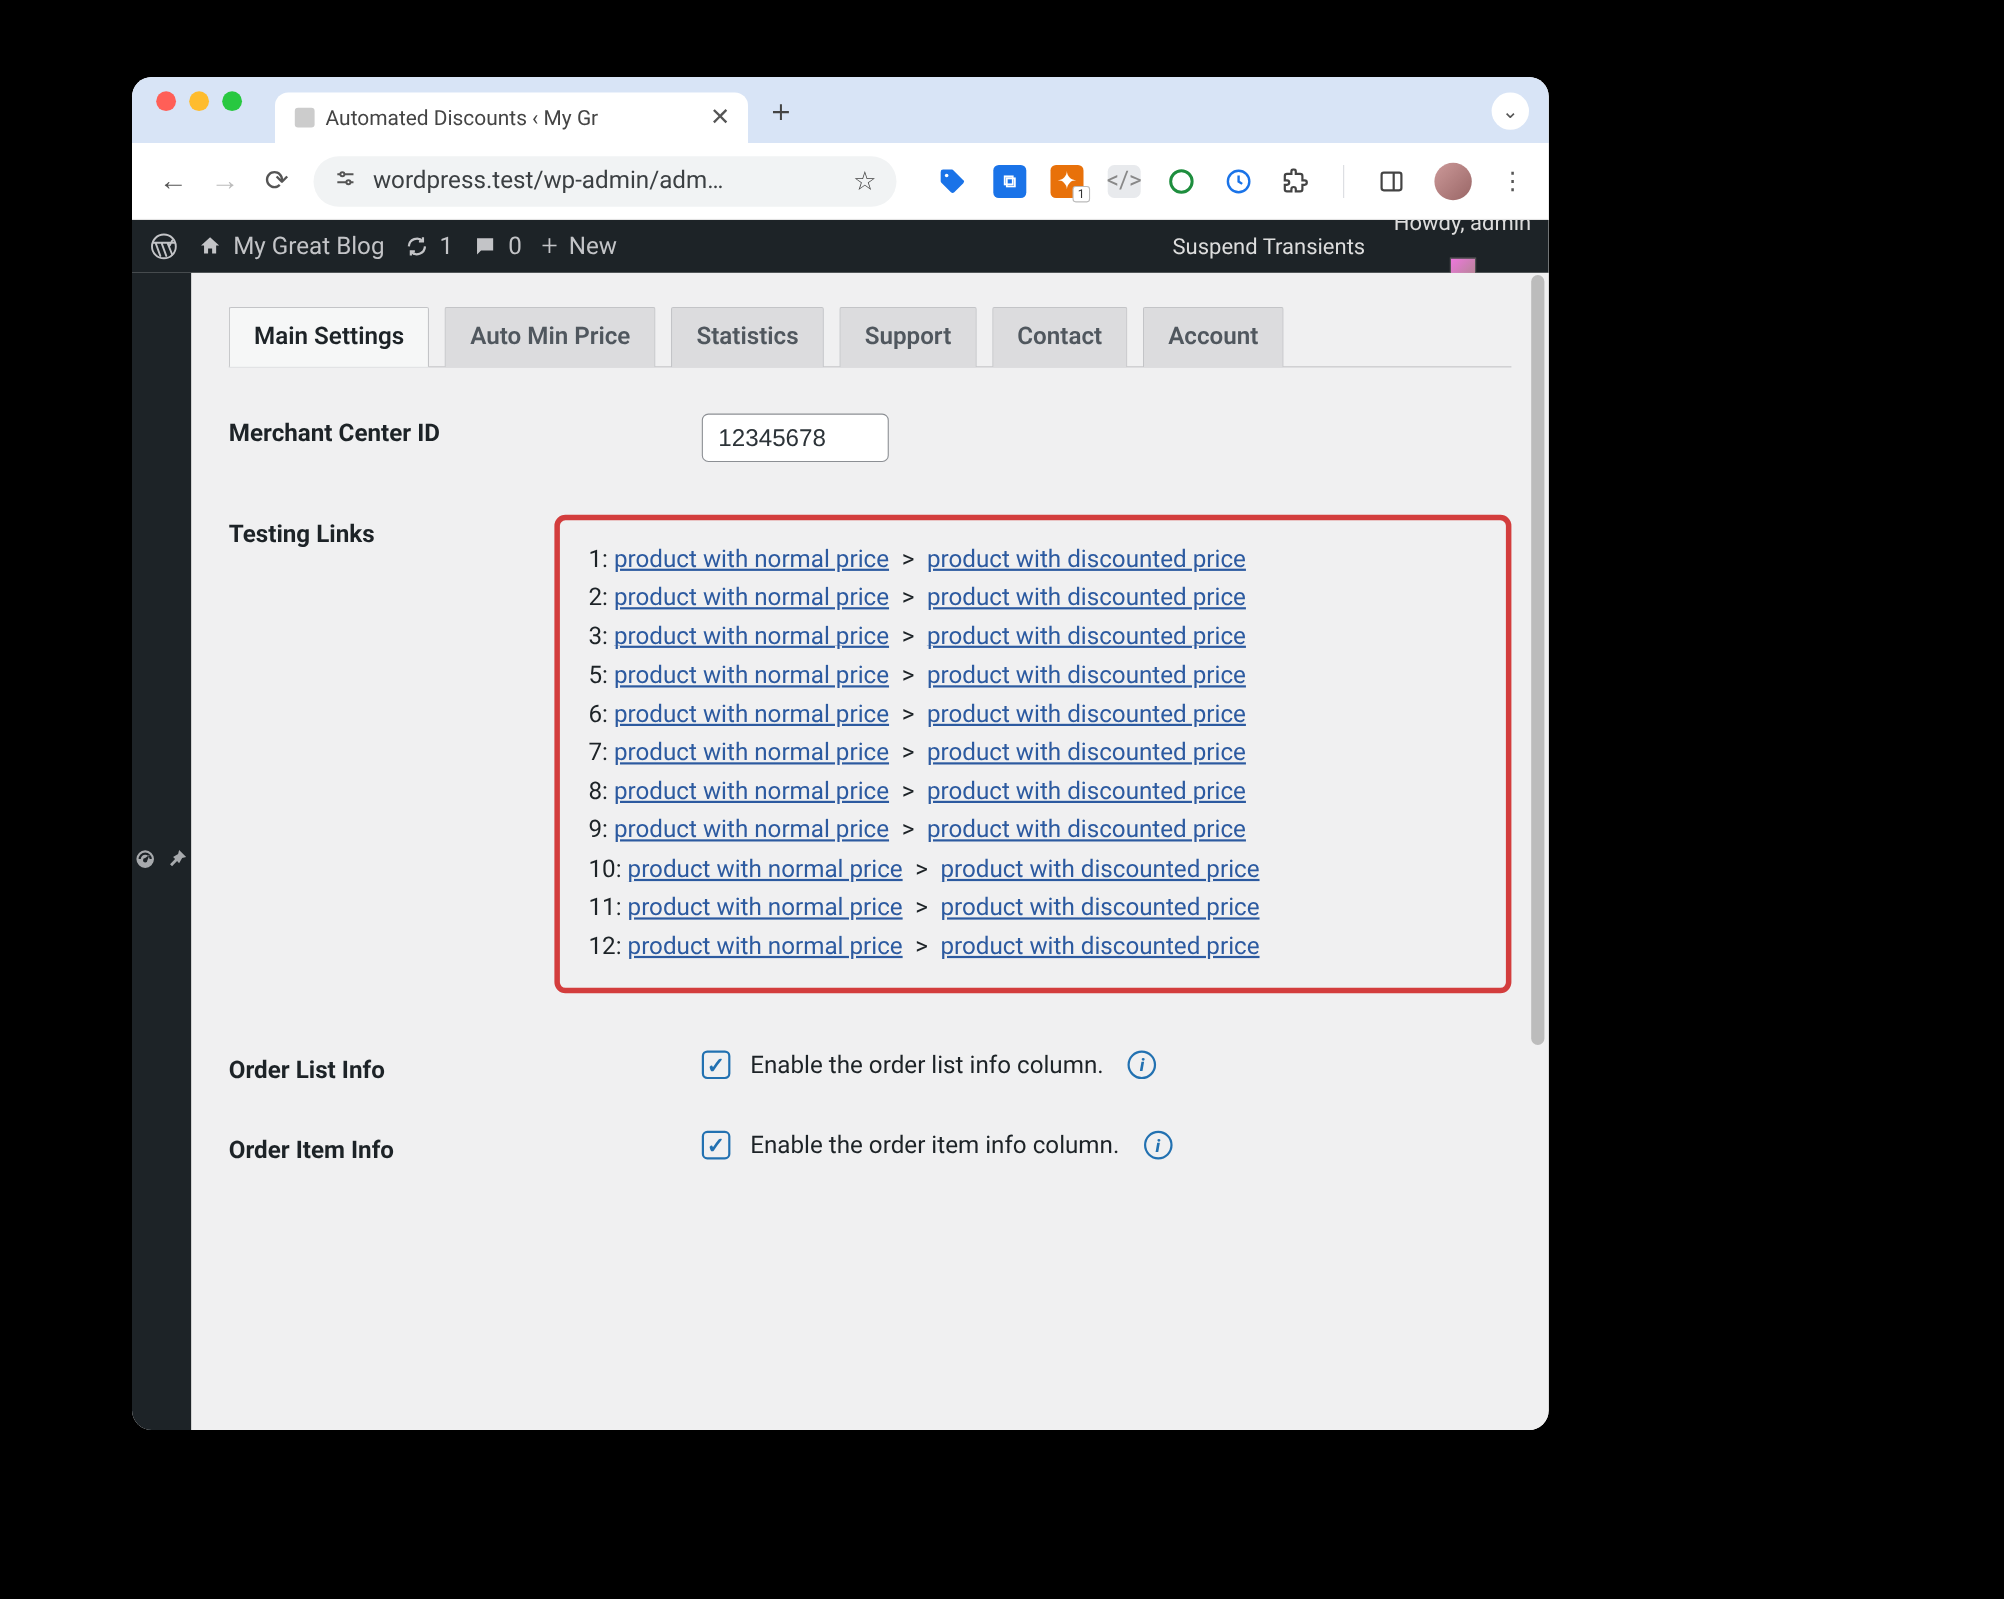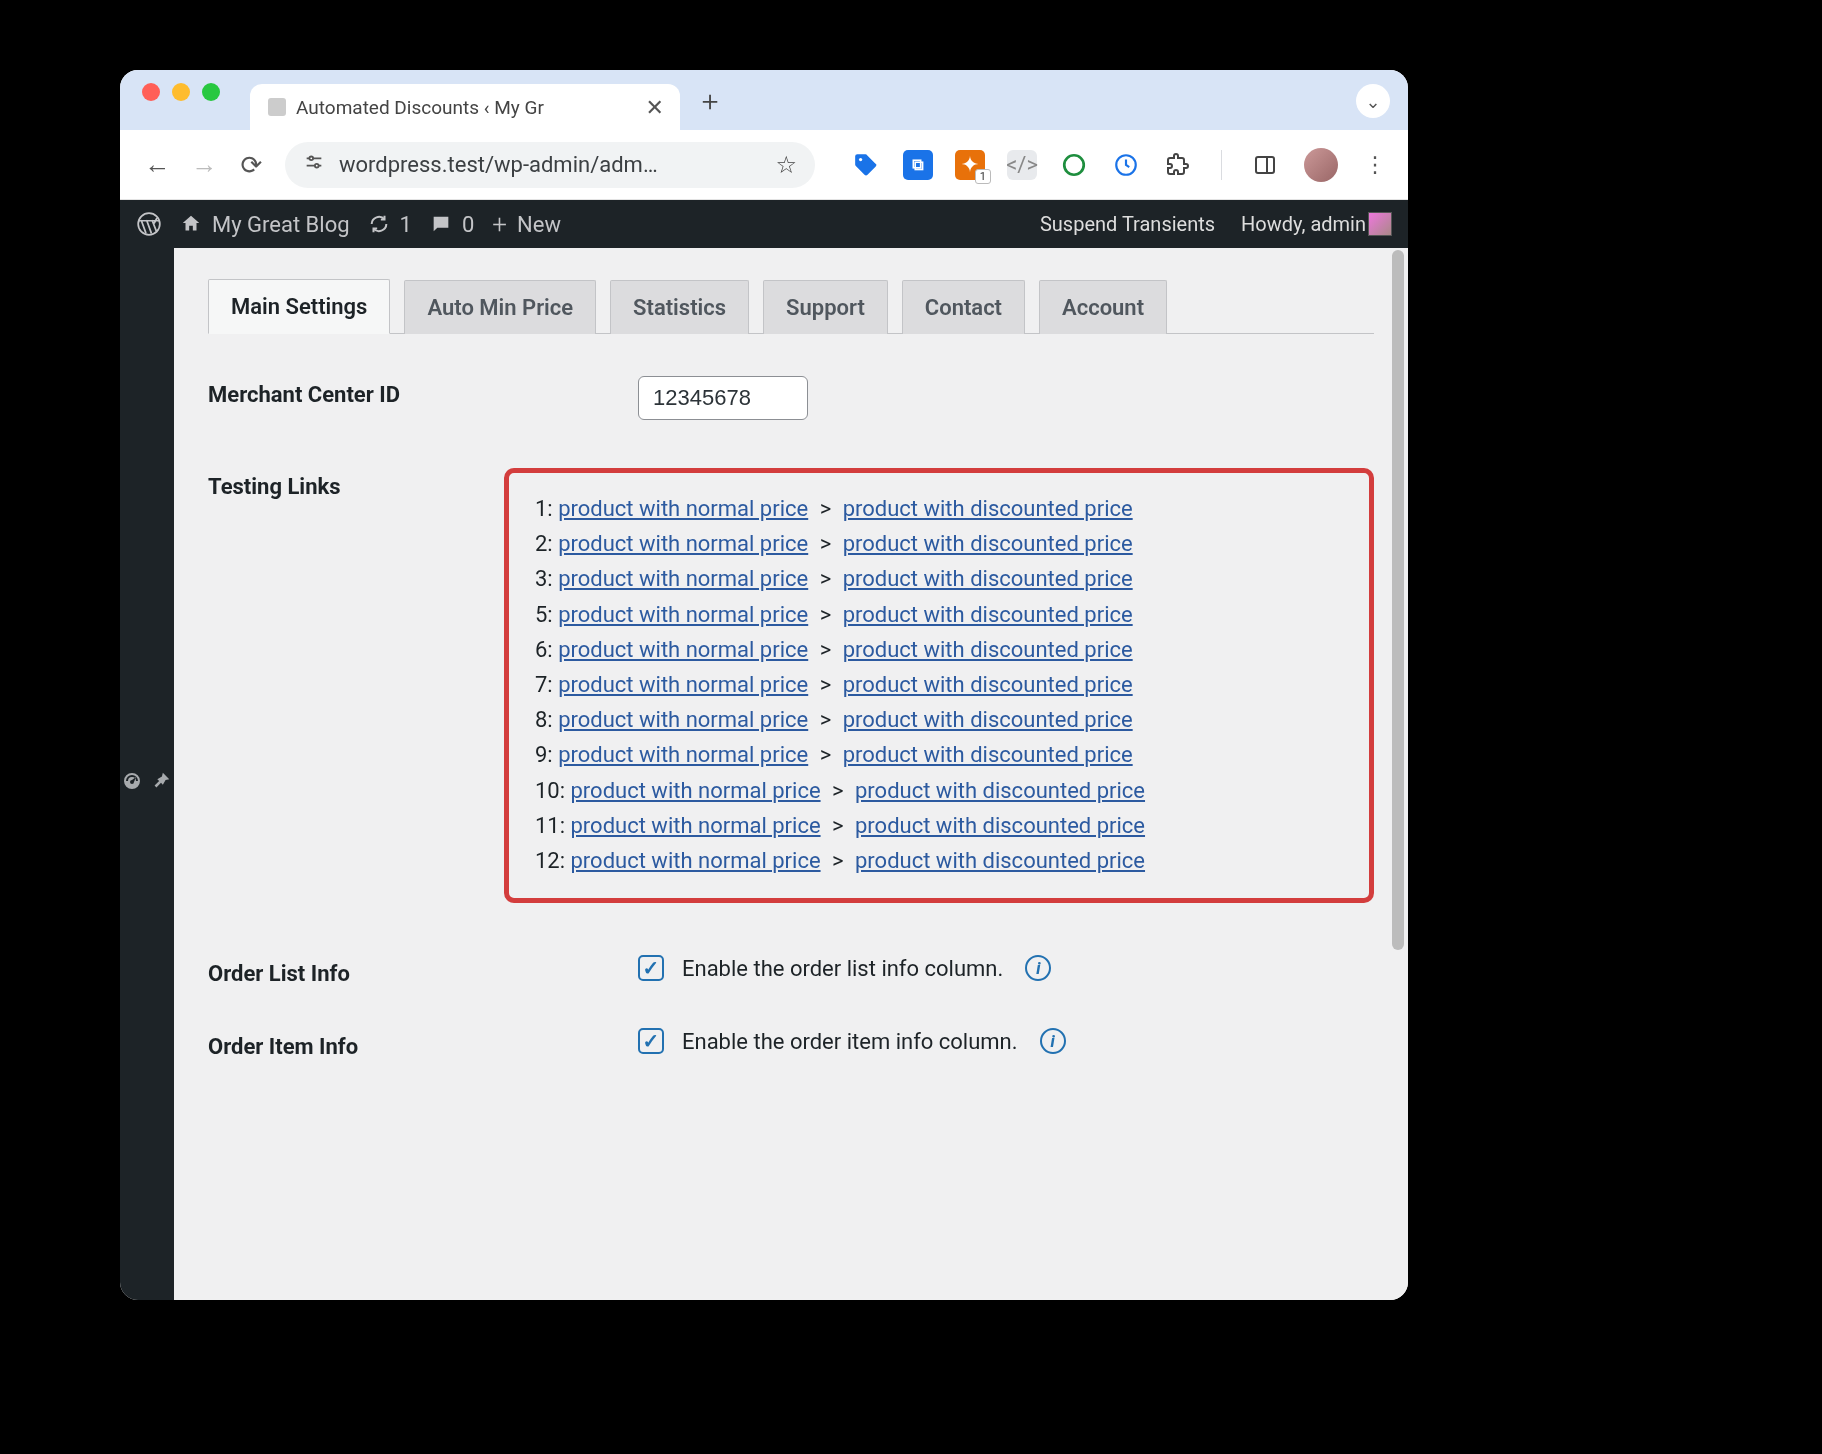--- a/index.html
+++ b/index.html
@@ -95,21 +95,21 @@
   .wp-body{flex:1;display:flex;overflow:hidden;}
   .wpside{width:54px;background:var(--sidebar);display:flex;align-items:center;padding-top:14px;gap:6px;}
   .wpside .mitem{width:54px;height:50px;display:flex;align-items:center;justify-content:center;color:#a7aaad;font-size:22px;}
   .wpside .mitem.active{background:var(--sidebar-active);color:#fff;position:relative;}
   .wpside .mitem.active::after{content:"";position:absolute;right:-1px;top:50%;transform:translateY(-50%);border:8px solid transparent;border-right-color:var(--content-bg);}
   .wpside .mitem.woo{background:#7f54b3;color:#fff;}
   .wpside .mitem.woo.active{background:var(--sidebar-active);}
   .wpside .mitem .woo-badge{background:#fff;color:#7f54b3;font-size:11px;font-weight:800;padding:2px 3px;border-radius:4px;}
   .content{flex:1;background:var(--content-bg);overflow:auto;position:relative;}
   .inner{padding:26px 34px 120px 34px;}
-  .tabs{display:flex;gap:14px;border-bottom:1px solid #c3c4c7;margin:4px 0 28px 0;align-items:flex-end;}
+  .tabs{display:flex;gap:14px;border-bottom:1px solid #c3c4c7;margin:4px 0 28px 0;}
   .tabs .t{background:var(--tab-bg);border:1px solid #c3c4c7;border-bottom:none;padding:14px 22px;font-size:22px;color:#50575e;font-weight:600;border-radius:2px 2px 0 0;position:relative;top:1px;}
   .tabs .t.active{background:#f6f7f7;color:#1d2327;border-bottom:1px solid #f6f7f7;}
   .form-row{display:flex;align-items:flex-start;padding:14px 0;}
   .form-row .flabel{width:430px;font-size:22px;font-weight:700;color:#1d2327;padding-top:6px;}
   .form-row .fctrl{flex:1;font-size:22px;color:#1d2327;}
   .tinput{border:1px solid #8c8f94;border-radius:6px;padding:8px 14px;font-size:22px;width:170px;color:#2c3338;background:#fff;}
   .links-box{border:5px solid #d33d3d;border-radius:10px;padding:18px 26px 20px;line-height:1.6;font-size:22px;color:#1d2327;width:870px;}
   .links-box a{color:var(--link);text-decoration:underline;}
   .sep-gt{color:#1d2327;padding:0 6px;}
   .chkrow{display:flex;align-items:center;gap:18px;}
@@ -221,21 +221,21 @@
             <path d="M4 4h16v12H8l-4 4z"></path>
           </svg>
         <span>0</span>
       </span>
       <span class="icn">
         <span style="font-size:26px;font-weight:300">+</span>
         <span>New</span>
       </span>
       <div class="right">
         <span>Suspend Transients</span>
-        <span style="display:flex;align-items:center;gap:2px;">
+        <span style="display:flex;align-items:center;gap:20px;flex-direction:column;">
           <span>Howdy, admin</span>
           <span class="ava"></span>
         </span>
       </div>
     </div>
 
     <div class="wp-body">
       <div class="wpside" id="wpside">
           <div class="mitem">
             <svg width="24" height="24" viewBox="0 0 24 24" fill="currentColor">

